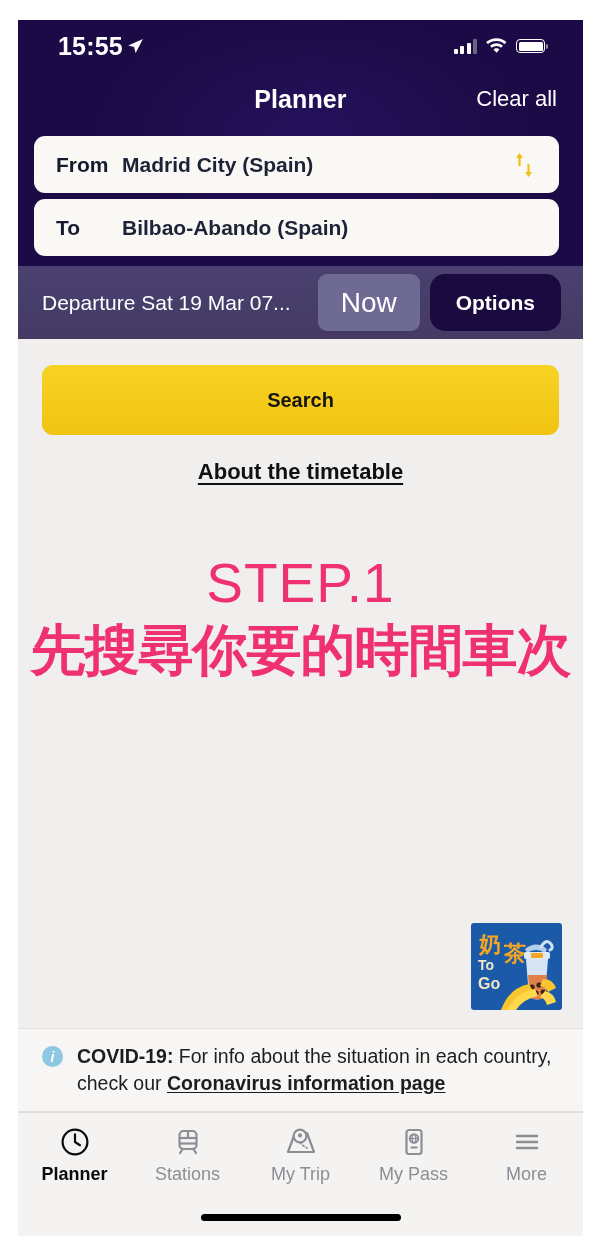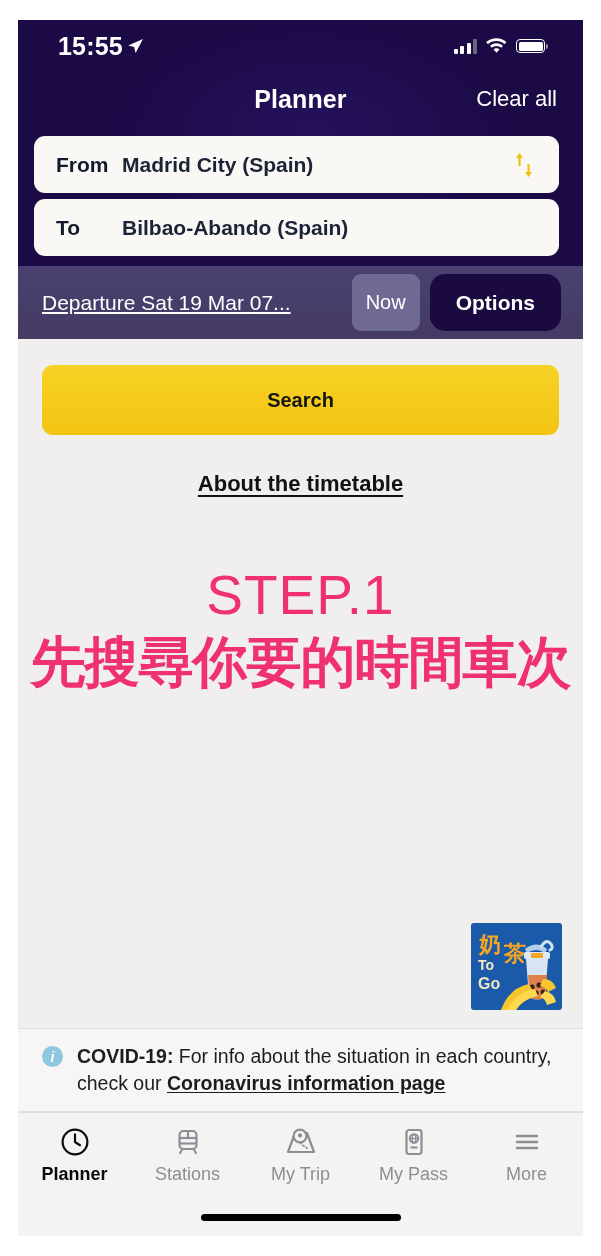--- a/index.html
+++ b/index.html
@@ -166,28 +166,27 @@
     flex: 0 0 auto;
     box-sizing: border-box;
   }
   .dep-text {
     color: #ffffff;
     font-size: 21px;
     flex: 1 1 auto;
     white-space: nowrap;
     overflow: hidden;
     cursor: pointer;
-    text-decoration: underline;
   }
   .btn-now {
     background: #6f6a93;
     color: #ffffff;
-    font-size: 20px;
+    font-size: 28px;
     border-radius: 9px;
-    padding: 0 14px;
+    padding: 0 23px;
     height: 57px;
     line-height: 57px;
     cursor: pointer;
     flex: 0 0 auto;
   }
   .btn-options {
     background: #1b0a3f;
     color: #ffffff;
     font-size: 21px;
     font-weight: 700;
@@ -214,21 +213,21 @@
     height: 70px;
     display: flex;
     align-items: center;
     justify-content: center;
     color: #141414;
     font-size: 20px;
     font-weight: 700;
     cursor: pointer;
   }
   .about-link {
-    margin-top: 36px;
+    margin-top: 24px;
     text-align: center;
     color: #111111;
     font-size: 22px;
     font-weight: 700;
     text-decoration: underline;
     text-underline-offset: 4px;
     cursor: pointer;
   }
   .step-title {
     margin-top: 70px;

